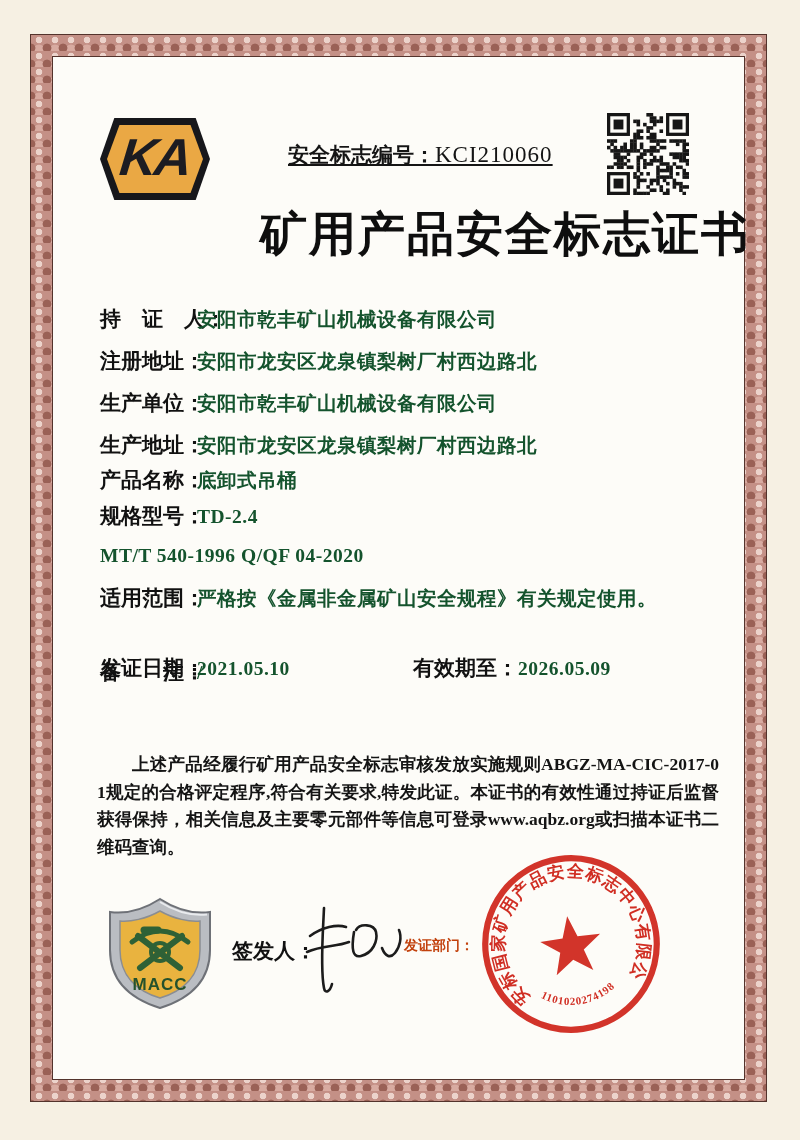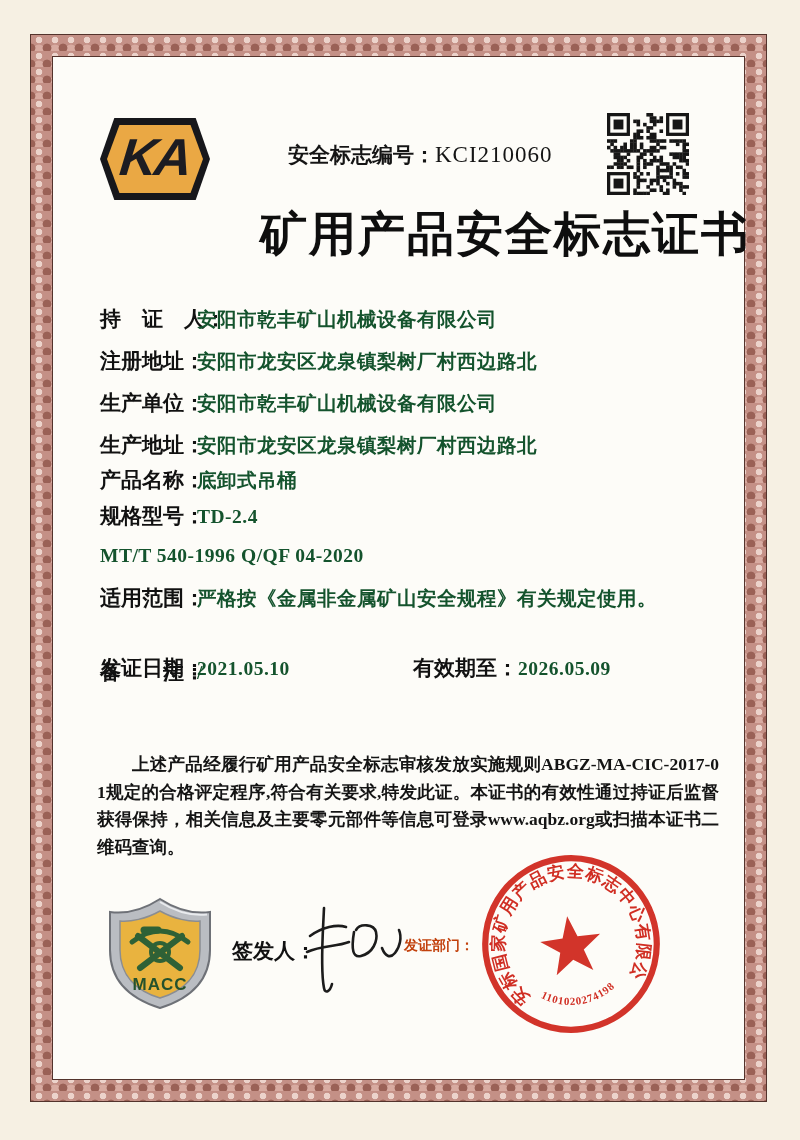--- a/index.html
+++ b/index.html
@@ -39,21 +39,21 @@
     width:96px; height:68px; background:#eaa844;
     clip-path:polygon(0% 50%, 13% 0%, 87% 0%, 100% 50%, 87% 100%, 13% 100%);
     display:flex; align-items:center; justify-content:center;
   }
   .ka-text {
     font-family:"Liberation Sans", sans-serif; font-weight:bold; font-style:italic;
     font-size:52px; color:#1c1c22; letter-spacing:-3px; transform:skewX(-6deg);
     line-height:1; padding-bottom:4px;
   }
 
-  .cert-no { left:288px; top:141px; font-size:21px; color:#151515; z-index:3; white-space:nowrap; }
+  .cert-no { left:288px; top:141px; font-size:21px; color:#151515; z-index:3; white-space:nowrap;text-decoration:underline; }
   .cert-no .lbl { font-weight:bold; font-family:"Liberation Sans", sans-serif; }
   .cert-no .num { font-family:"Liberation Serif", serif; font-size:23px; letter-spacing:1px; }
 
   .qr { left:607px; top:113px; z-index:3; }
 
   .title {
     left:0; top:203px; width:750px; text-align:right;
     font-family:"Liberation Serif", serif; font-weight:900; font-size:47px;
     color:#0e0e0e; letter-spacing:2px; z-index:3; white-space:nowrap;
   }

